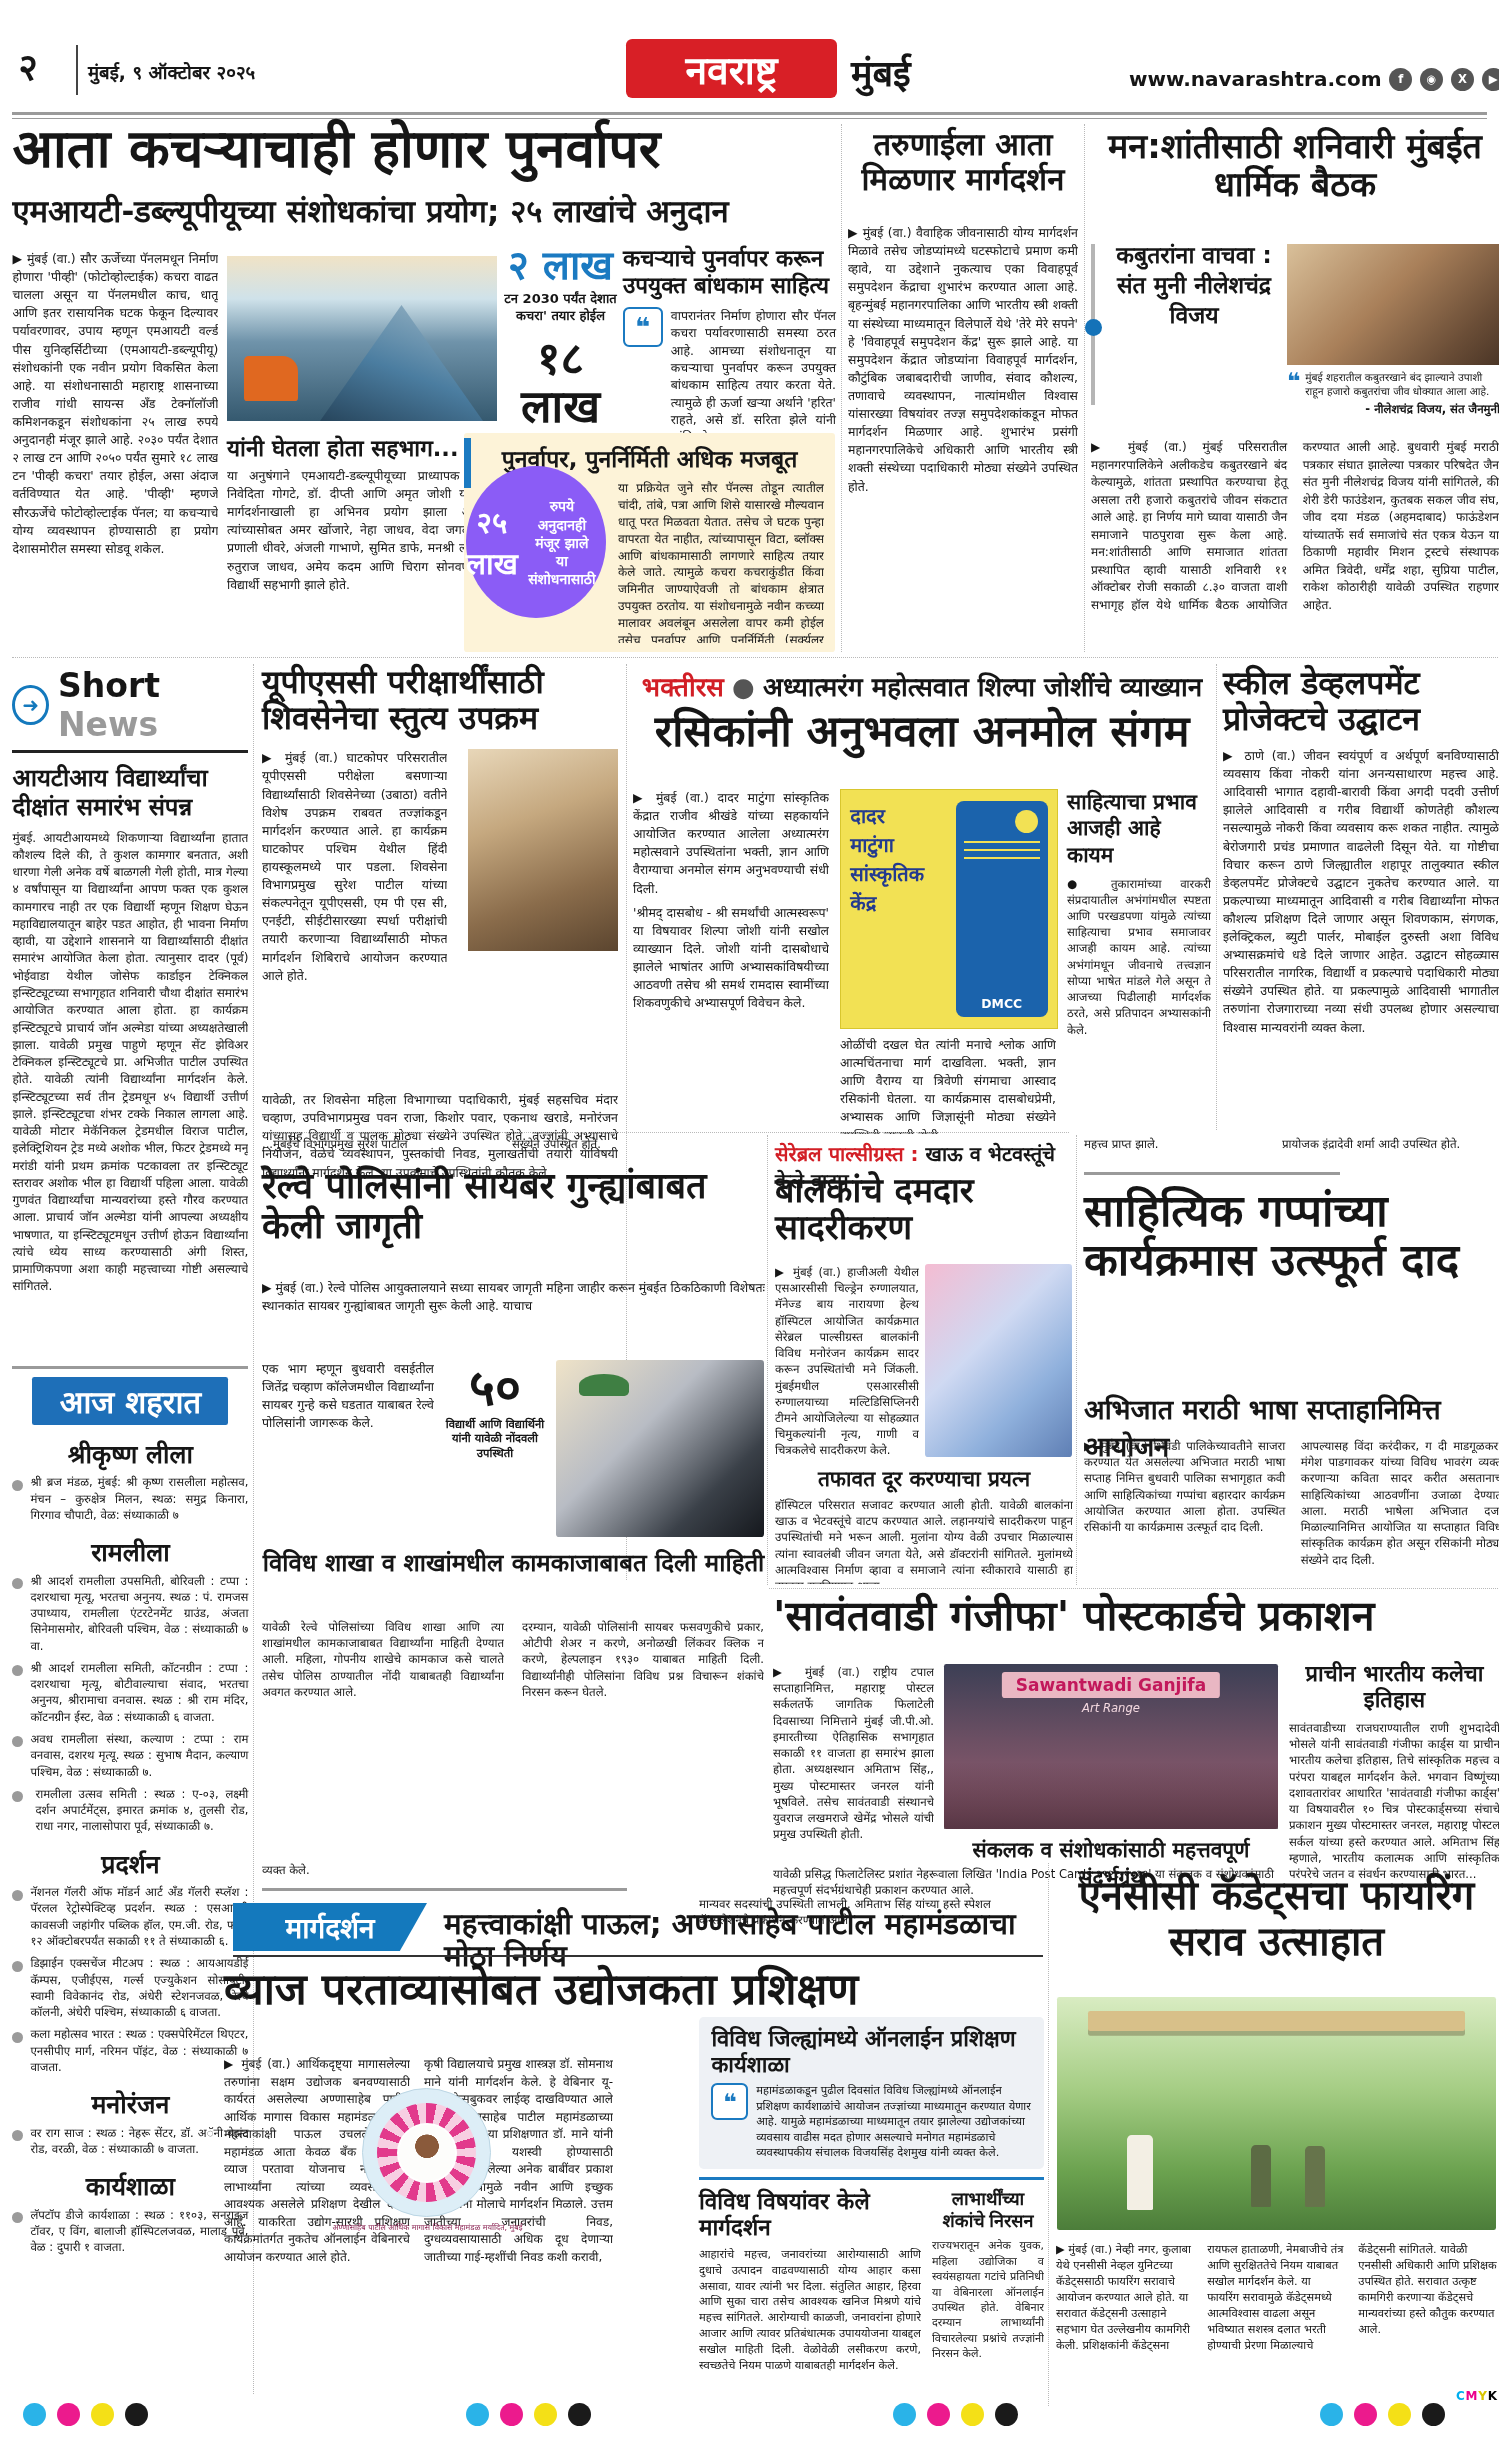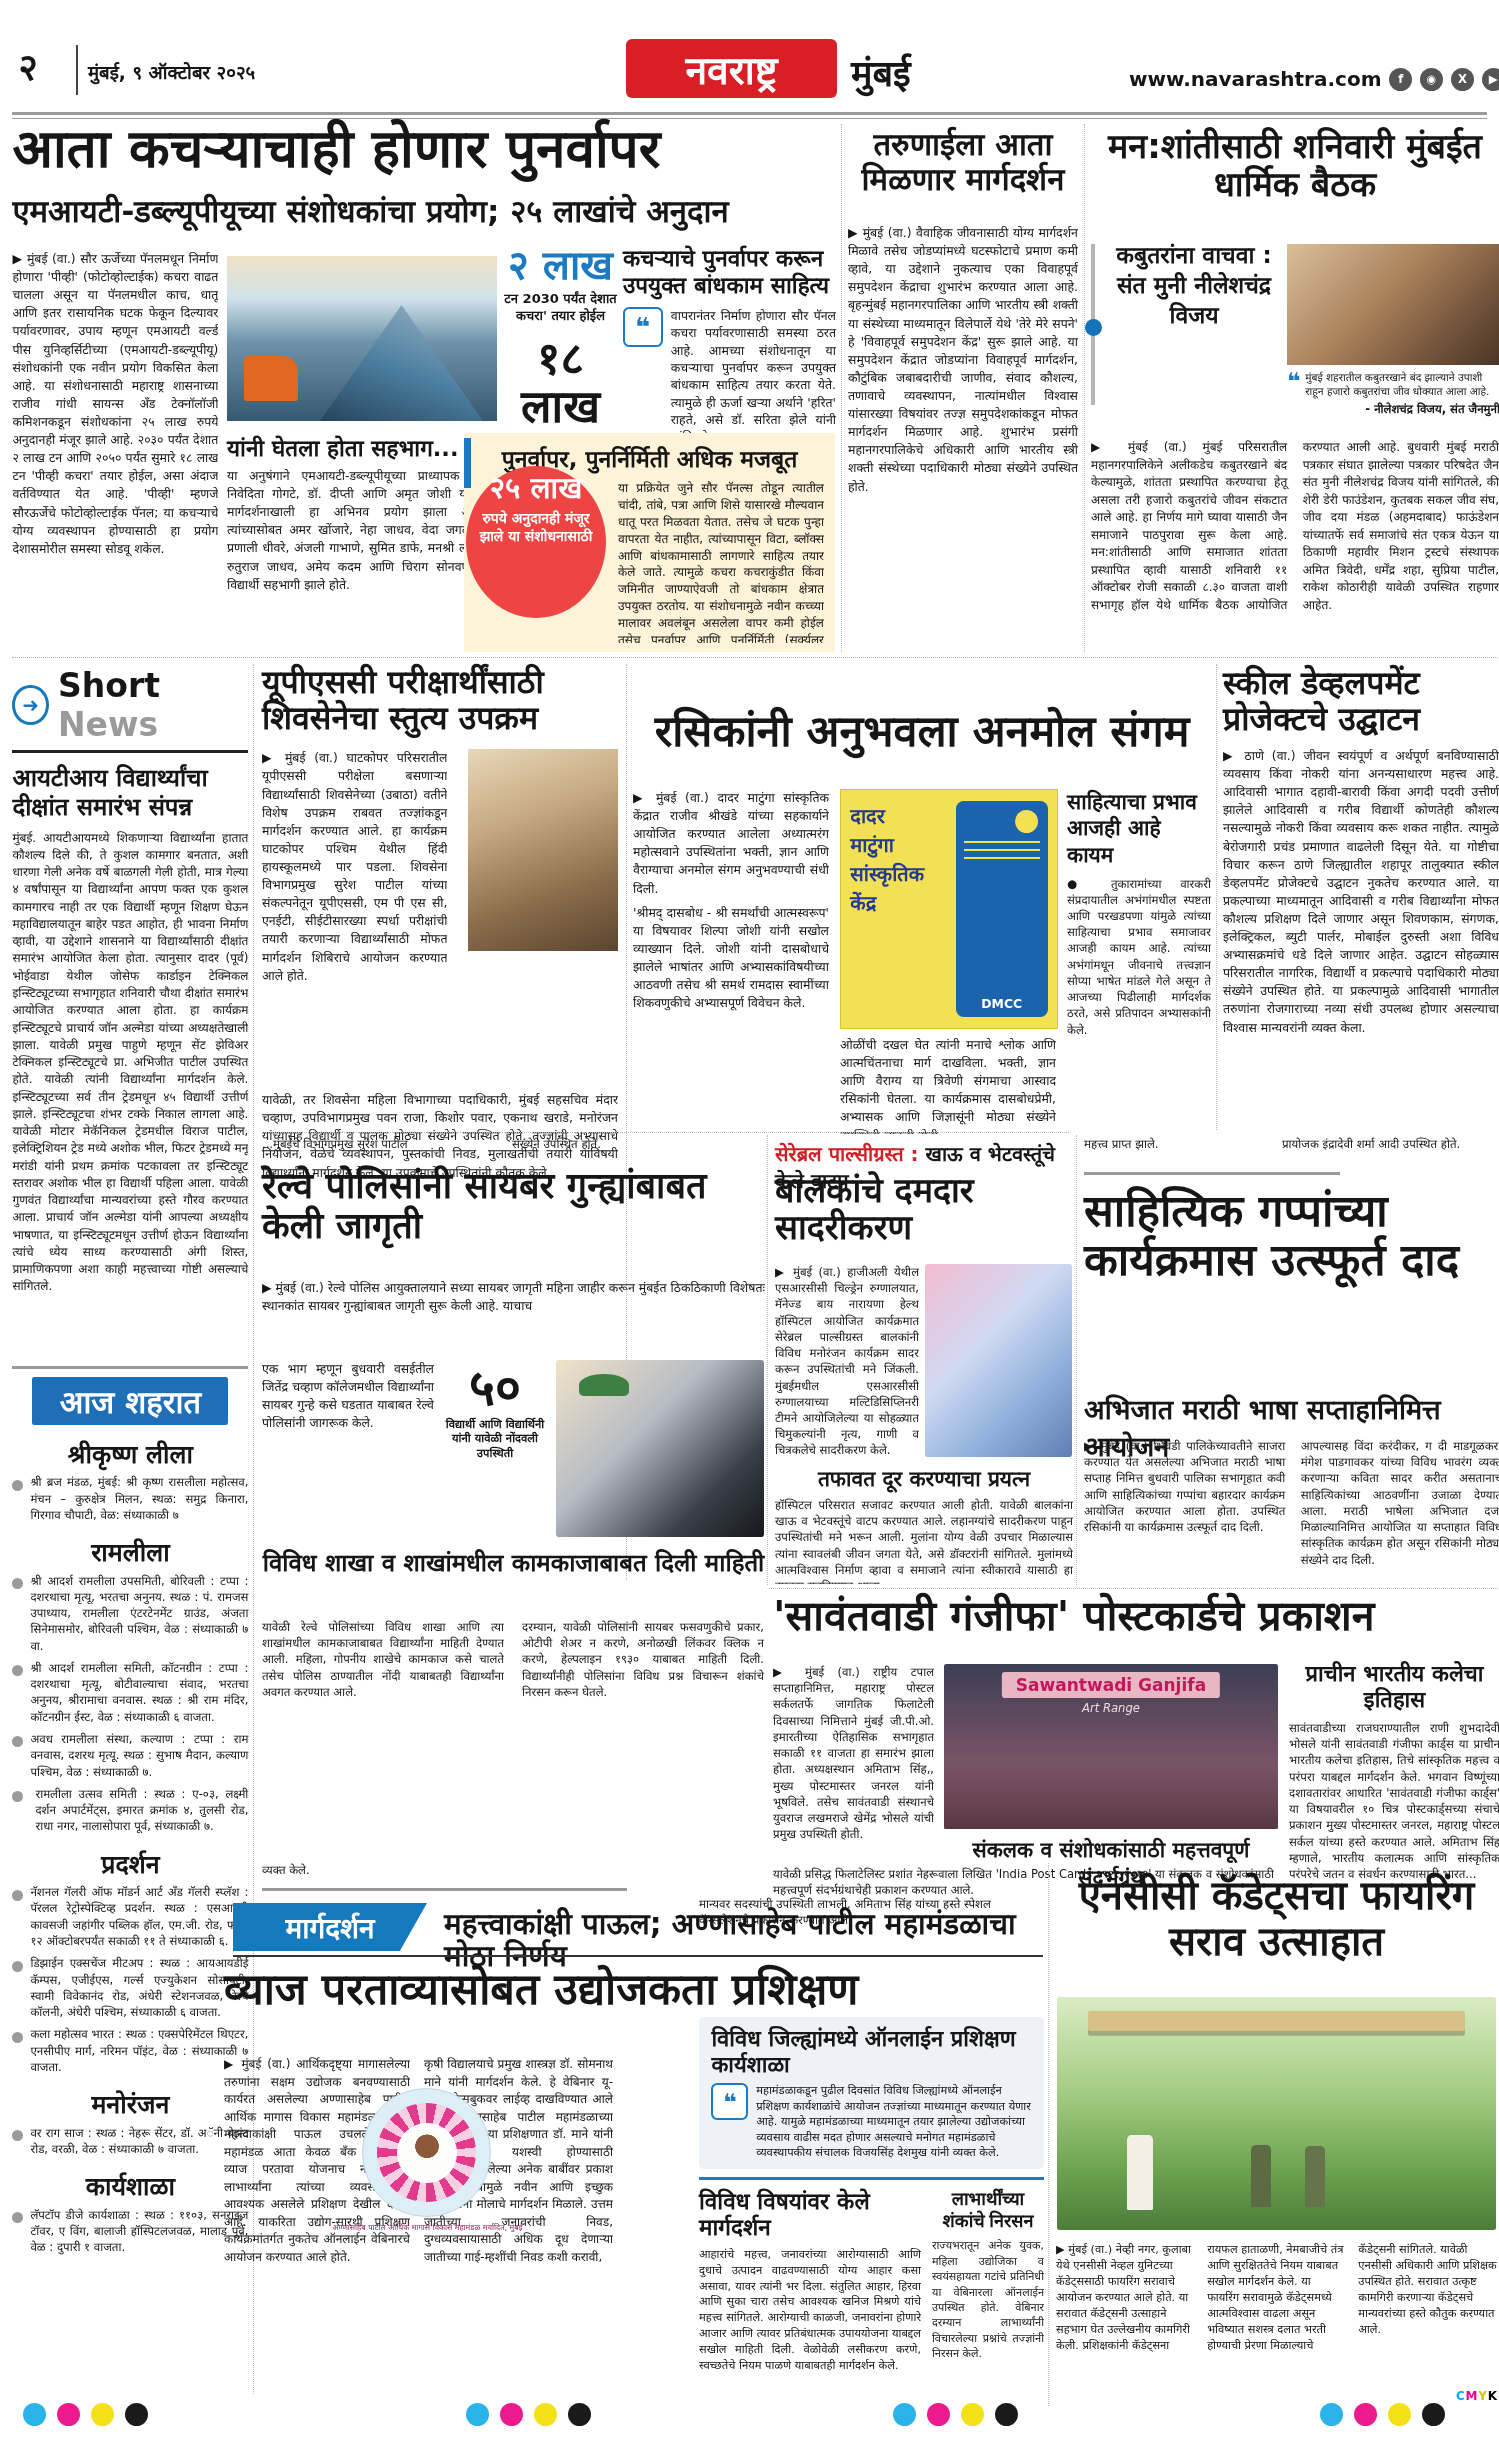--- a/index.html
+++ b/index.html
@@ -21,22 +21,22 @@
             border-radius:6.2px;font-size:39px;font-weight:bold;}
   .soc{width:23px;height:23px;border-radius:50%;background:#555;color:#fff;display:inline-flex;
        align-items:center;justify-content:center;font-size:11.6px;font-weight:bold;}
   .dbl-rule{border-top:3.1px solid #9a9a9a;border-bottom:1.6px solid #9a9a9a;height:3.1px;}
   
   .statv{font-weight:bold;line-height:1.05;}
   .quote-ic{width:36px;height:36px;border:2.3px solid #1b7ac1;border-radius:6.2px;color:#1b7ac1;
             display:inline-flex;align-items:center;justify-content:center;font-size:26px;font-weight:bold;flex:0 0 auto;}
   .ybox{background:#fdf3d8;border-radius:3.1px;}
   .ybar{position:absolute;left:0;top:4.7px;width:7px;height:50px;background:#1b7ac1;}
-  .grant{background:#ef4444;color:#fff;border-radius:50%;display:flex;flex-direction:column;
-         align-items:center;text-align:center;}
+  .grant{background:#8b5cf6;color:#fff;border-radius:50%;display:flex;flex-direction:row;
+         align-items:center;justify-content:center;text-align:center;}
   
   .sn-ic{width:34px;height:34px;border:3.9px solid #1479bd;border-radius:50%;color:#1479bd;
          display:inline-flex;align-items:center;justify-content:center;font-size:20px;font-weight:bold;}
   .bullet{width:11px;height:11px;border-radius:50%;background:#9a9a9a;flex:0 0 auto;margin-top:5.4px;}
   .cityhead{background:#1e6fb8;color:#fff;display:flex;align-items:center;justify-content:center;
             font-size:31px;font-weight:bold;border-radius:2.3px;}
   .badge{background:#1479bd;color:#fff;display:flex;align-items:center;justify-content:center;
          font-size:28px;font-weight:bold;clip-path:polygon(0 0,100% 0,86% 100%,0 100%);}
   .qbox{background:#eef1f5;border-radius:4.7px;}
   .dot{width:23px;height:23px;border-radius:50%;display:inline-block;}
@@ -187,20 +187,25 @@
   <div class="abs" style="left:262px;top:664px;width:356px;">
     <div class="b" style="font-size:32px;line-height:1.14;">यूपीएससी परीक्षार्थींसाठी शिवसेनेचा स्तुत्य उपक्रम</div>
     <div style="display:flex;gap:21px;margin-top:12.4px;">
       <div class="body-txt just clip" style="width:191px;height:334px;">▶ मुंबई (वा.) घाटकोपर परिसरातील यूपीएससी परीक्षेला बसणाऱ्या विद्यार्थ्यांसाठी शिवसेनेच्या (उबाठा) वतीने विशेष उपक्रम राबवत तज्ज्ञांकडून मार्गदर्शन करण्यात आले. हा कार्यक्रम घाटकोपर पश्चिम येथील हिंदी हायस्कूलमध्ये पार पडला. शिवसेना विभागप्रमुख सुरेश पाटील यांच्या संकल्पनेतून यूपीएससी, एम पी एस सी, एनईटी, सीईटीसारख्या स्पर्धा परीक्षांची तयारी करणाऱ्या विद्यार्थ्यांसाठी मोफत मार्गदर्शन शिबिराचे आयोजन करण्यात आले होते.</div>
       <div class="photo" style="width:154px;height:202px;background:linear-gradient(160deg,#e8d7b9 0%,#c5a87f 35%,#8a6c4b 70%,#5b452f 100%);"></div>
     </div>
     <div class="body-txt just clip" style="margin-top:7.8px;height:99px;">यावेळी, तर शिवसेना महिला विभागाच्या पदाधिकारी, मुंबई सहसचिव मंदार चव्हाण, उपविभागप्रमुख पवन राजा, किशोर पवार, एकनाथ खराडे, मनोरंजन यांच्यासह विद्यार्थी व पालक मोठ्या संख्येने उपस्थित होते. तज्ज्ञांनी अभ्यासाचे नियोजन, वेळेचे व्यवस्थापन, पुस्तकांची निवड, मुलाखतीची तयारी यांविषयी विद्यार्थ्यांना मार्गदर्शन केले. या उपक्रमाचे उपस्थितांनी कौतुक केले.</div>
   </div>
 
   <div class="vsep" style="left:626px;top:664px;height:916px;"></div>
+  <div class="abs ctr" style="left:633px;top:668px;width:578px;font-size:26px;">
+    <span class="b red">भक्तीरस</span>
+    <span style="color:#555;">●</span>
+    <span class="b">अध्यात्मरंग महोत्सवात शिल्पा जोशींचे व्याख्यान</span>
+  </div>
   <div class="abs clip" style="left:633px;top:789px;width:196px;height:345px;">
     <div class="body-txt just">▶ मुंबई (वा.) दादर माटुंगा सांस्कृतिक केंद्रात राजीव श्रीखंडे यांच्या सहकार्याने आयोजित करण्यात आलेला अध्यात्मरंग महोत्सवाने उपस्थितांना भक्ती, ज्ञान आणि वैराग्याचा अनमोल संगम अनुभवण्याची संधी दिली.</div>
     <div class="body-txt just" style="margin-top:6.2px;">'श्रीमद् दासबोध - श्री समर्थांची आत्मस्वरूप' या विषयावर शिल्पा जोशी यांनी सखोल व्याख्यान दिले. जोशी यांनी दासबोधाचे झालेले भाषांतर आणि अभ्यासकांविषयीच्या आठवणी तसेच श्री समर्थ रामदास स्वामींच्या शिकवणुकीचे अभ्यासपूर्ण विवेचन केले.</div>
   </div>
   <div class="abs b ctr" style="left:633px;top:708px;width:578px;font-size:43px;line-height:1.08;">रसिकांनी अनुभवला अनमोल संगम</div>
   <div class="abs" style="left:840px;top:789px;width:216px;height:238px;background:#f2e154;border:1.6px solid #d8c62e;display:flex;">
     <div style="flex:1;padding:12.4px 4.7px 4.7px 9.3px;color:#233a8f;font-weight:bold;font-size:20px;line-height:1.45;">
       <div>दादर</div>
       <div>माटुंगा</div>
       <div>सांस्कृतिक</div>

